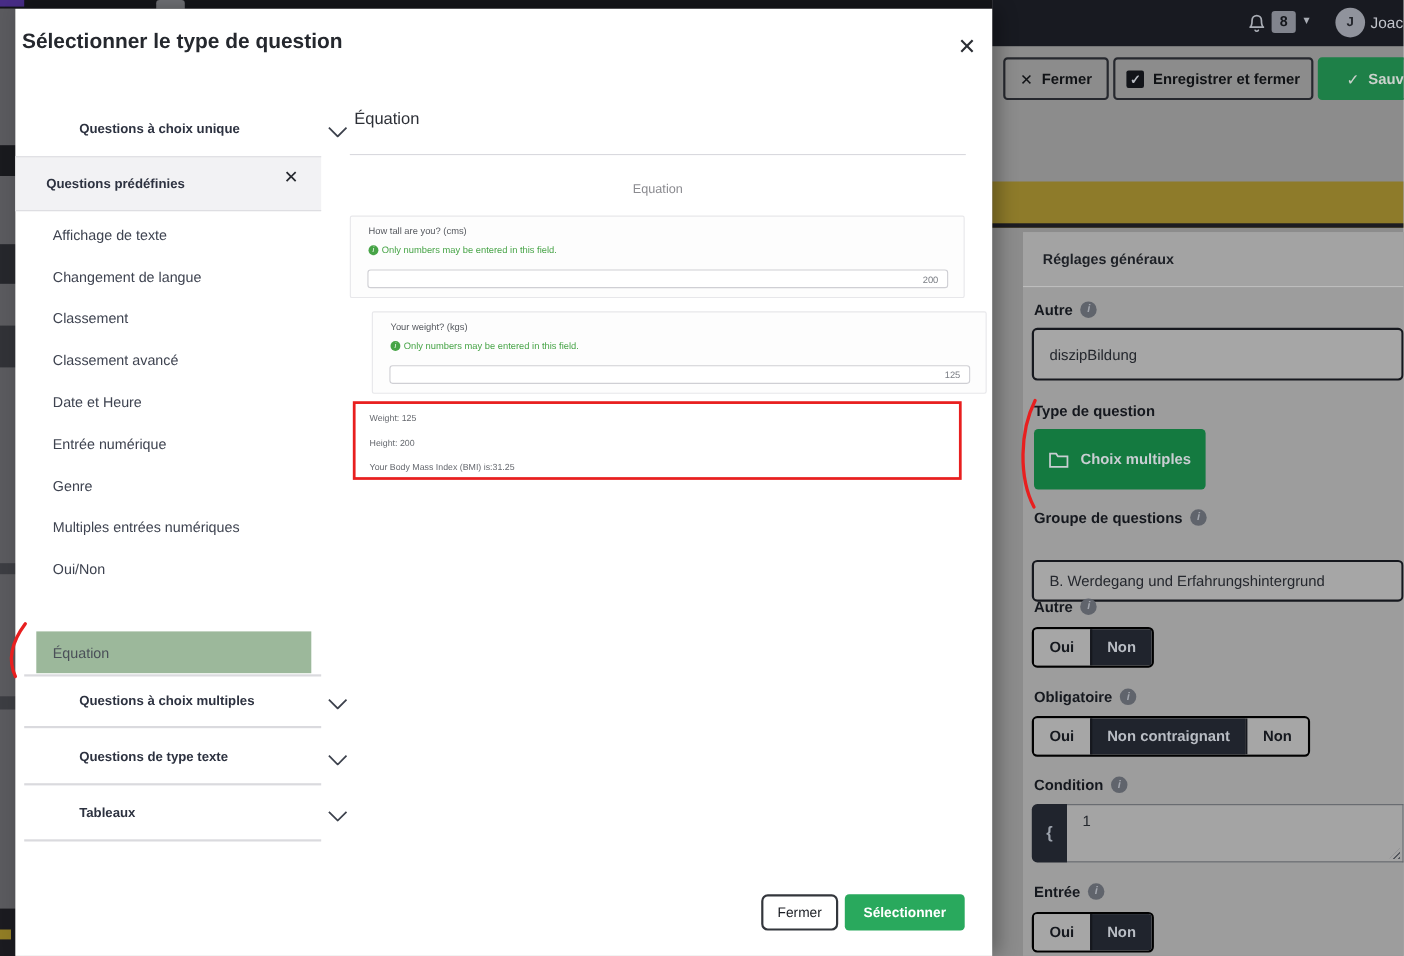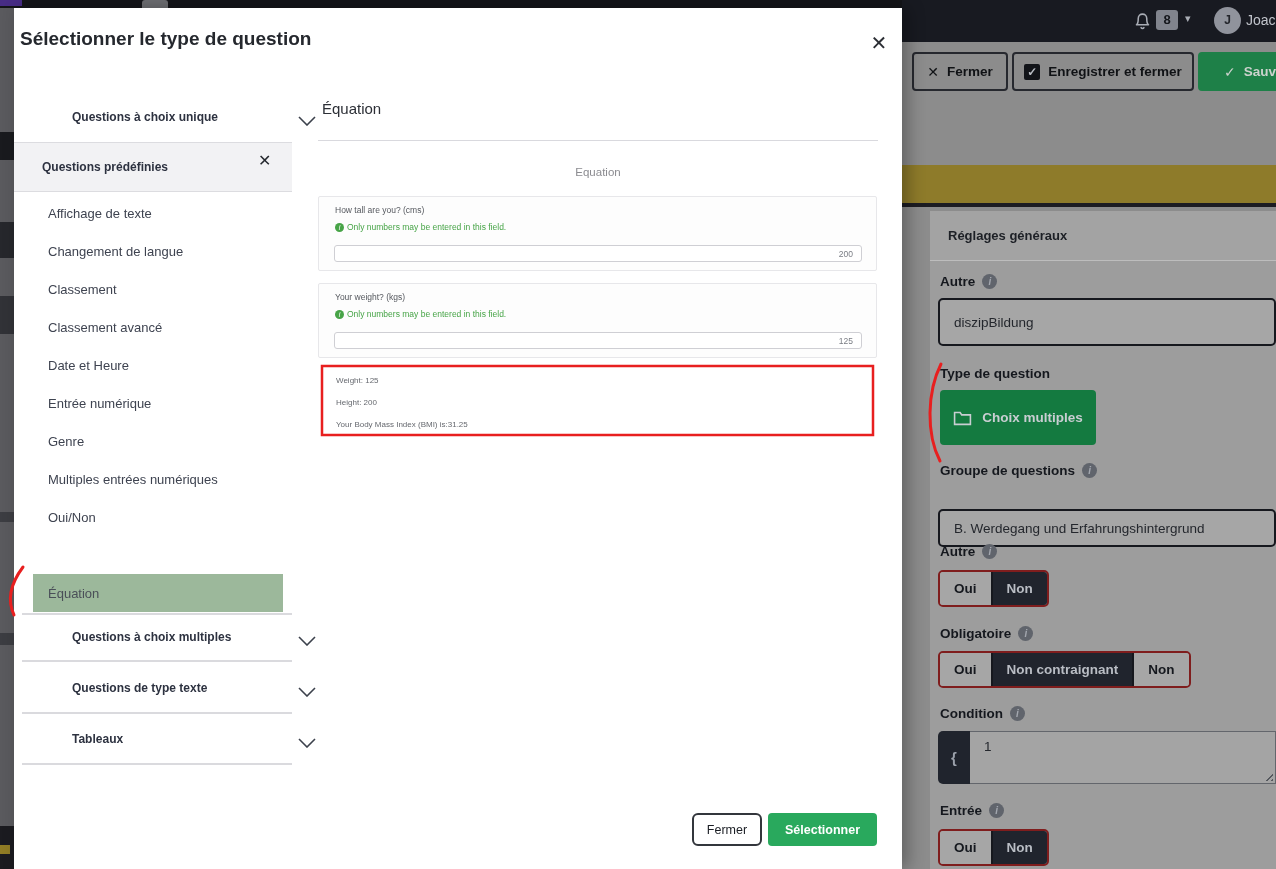--- a/index.html
+++ b/index.html
@@ -51,21 +51,21 @@
                   font-size:13px; font-weight:700; color:#1d2026; }
   .fld-label { position:absolute; left:10px; font-size:13.5px; font-weight:600; color:#15181e;
                display:flex; align-items:center; gap:7px; }
   .info-ic { width:15px; height:15px; border-radius:50%; background:#60646c; color:#a3a7af;
              font-size:10px; font-style:italic; font-weight:700; text-align:center; line-height:15px; }
   .dim-input { position:absolute; left:8px; background:#a6a6a6; border:2px solid #16181e; border-radius:5px;
                color:#24272d; font-size:13.5px; padding-left:14px; font-family:"Liberation Sans",sans-serif; }
   .type-btn { position:absolute; left:10px; top:179px; width:156px; height:55px; background:#147a40;
               border:none; border-radius:4px; color:#c9ced2; font-size:13.5px; font-weight:700;
               display:flex; align-items:center; justify-content:center; gap:10px; }
-  .toggle { position:absolute; left:8px; display:inline-flex; border:2px solid #7f1d1d; border-radius:5px;
+  .toggle { position:absolute; left:8px; display:inline-flex; border:2px solid #000000; border-radius:5px;
             overflow:hidden; height:37px; }
   .tg-seg { display:flex; align-items:center; justify-content:center; font-size:13.5px; font-weight:700;
             background:#a6a6a6; color:#15181e; padding:0 14px; border-left:2px solid #16181e; }
   .tg-seg:first-child { border-left:none; }
   .tg-seg.dark { background:#20242d; color:#b9bdc4; }
   .cond-wrap { position:absolute; left:8px; top:520px; width:338px; height:53px; display:flex; }
   .cond-addon { width:32px; background:#20242d; color:#9ba1ab; font-weight:700; font-size:15px;
                 display:flex; align-items:center; justify-content:center; border-radius:5px 0 0 5px; }
   .cond-body { position:relative; flex:1; background:#a4a4a4; border:1px solid #63666c; border-left:none;
                color:#24272d; font-size:13.5px; padding:7px 0 0 14px; }
@@ -91,21 +91,21 @@
   .sb-item { position:absolute; left:0; width:278px; height:38px; display:flex; align-items:center;
              padding-left:34px; font-size:13px; color:#3e4350; }
   .sb-item.selected { left:19px; width:250px; padding-left:15px; background:#9cb89b; color:#4a4f58; }
   .sb-divider { position:absolute; left:8px; width:270px; height:2px; background:#dadade; }
 
   .pv-heading { position:absolute; left:308px; top:92px; font-size:15px; color:#2c2f36; }
   .pv-rule { position:absolute; left:304px; top:132px; width:560px; height:1px; background:#d9d9de; }
   .pv-sub { position:absolute; left:304px; top:158px; width:560px; text-align:center; font-size:11.5px; color:#8b8b90; }
   .pv-card { position:absolute; left:304px; width:559px; height:75px; background:#fdfdfd;
              border:1px solid #e7e7ea; border-radius:2px; }
-  .pv-card.q1 { top:188px; } .pv-card.q2 { top:275px; }
+  .pv-card.q1 { top:188px; } .pv-card.q2 { top:275px;margin-left:20px; }
   .pv-qtitle { position:absolute; left:16px; top:8px; font-size:8.5px; color:#55585e; }
   .pv-tip { position:absolute; left:16px; top:25px; font-size:8.5px; color:#47a447; display:flex; align-items:center; gap:3px; }
   .tip-ic { display:inline-block; width:9px; height:9px; border-radius:50%; background:#47a447; color:#fff;
             font-size:7px; font-style:italic; text-align:center; line-height:9px; }
   .pv-input { position:absolute; left:15px; top:48px; width:528px; height:17px; border:1px solid #cfcfd4;
               border-radius:3px; font-size:8.5px; color:#7a7d84; text-align:right; padding-right:8px; background:#fff;
               font-family:"Liberation Sans",sans-serif; }
   .pv-result { position:absolute; left:322px; top:362px; font-size:8px; color:#66696f; line-height:22px; }
 
   .ft-btn { position:absolute; top:805px; height:33px; display:flex; align-items:center; justify-content:center;

